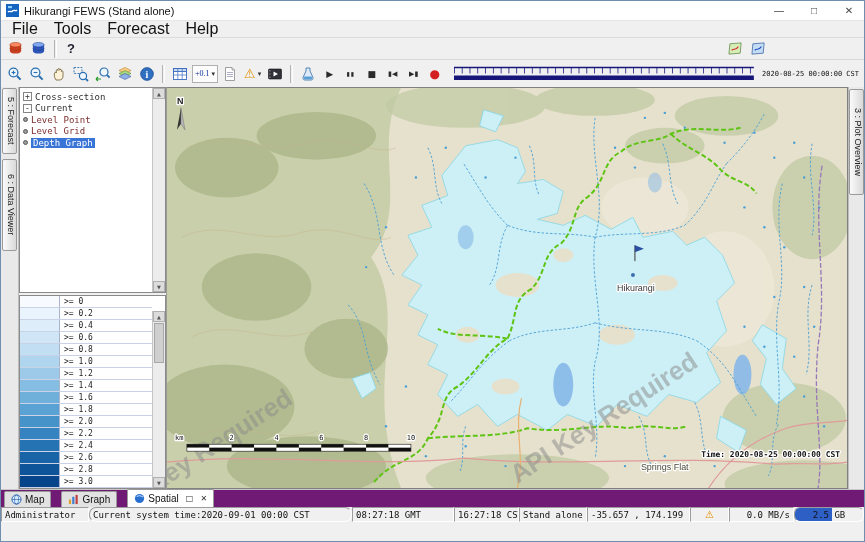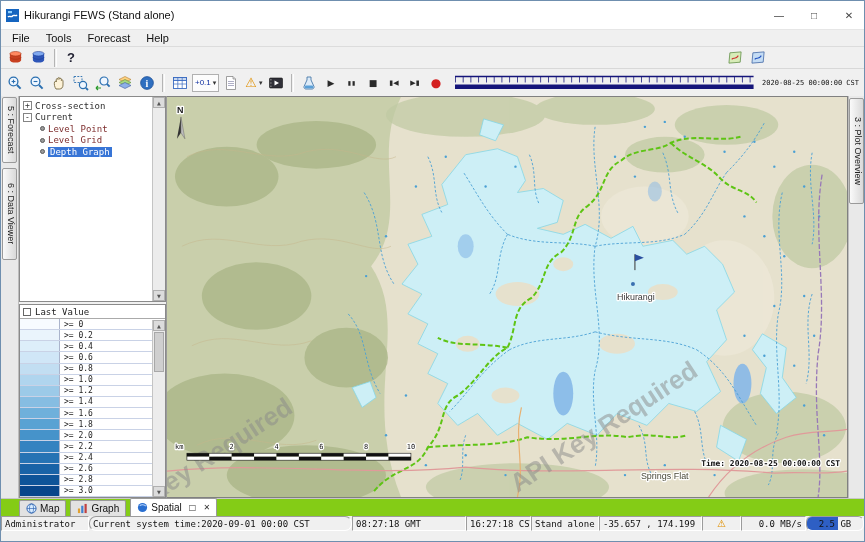--- a/index.html
+++ b/index.html
@@ -1,41 +1,41 @@
 <!DOCTYPE html>
 <html><head>
 <meta charset="utf-8">
 <style>
   * { box-sizing: border-box; }
   html,body { margin:0; padding:0; }
   body { width:865px; height:542px; font-family:"Liberation Sans",sans-serif; background:#d8d8d8; }
   .window { width:865px; height:542px; display:flex; flex-direction:column; background:#f0f0f0; border:1px solid #6f8faf; }
 
   
-  .titlebar { height:28px; flex:none; background:#ffffff; display:flex; align-items:center; padding-left:5px; gap:5px; }
+  .titlebar { height:19px; flex:none; background:#ffffff; display:flex; align-items:center; padding-left:5px; gap:5px; }
   .titlebar .app-icon { width:13px; height:13px; flex:none; }
   .title-text { font-size:11px; color:#111; }
   .title-spacer { flex:1; }
   .win-btn { width:30px; height:100%; display:flex; align-items:center; justify-content:center; font-size:10px; color:#444; }
 
   
   .menubar { height:17px; flex:none; display:flex; align-items:center; background:#f0f0f0; border-top:1px solid #e6e6e6; padding-left:3px; }
-  .menu-item { padding:0 8px; font-size:11px; color:#111;text-align:center; }
+  .menu-item { padding:0 8px; font-size:16px; color:#111;text-align:center; }
 
   
   .toolbar-top { height:22px; flex:none; display:flex; align-items:center; background:#f0f0f0; border-top:1px solid #dcdcdc; padding:0 4px; gap:3px; }
   .toolbar-map { height:28px; flex:none; display:flex; align-items:center; background:#f0f0f0; border-top:1px solid #d8d8d8; padding:0 4px; gap:2px; }
   .ti { width:20px; height:20px; display:flex; align-items:center; justify-content:center; flex:none; }
   .ti svg { width:16px; height:16px; }
   .ti-sm svg { width:15px; height:15px; }
   .tsep { width:3px; height:18px; border-left:1px solid #b4b4b4; border-right:1px solid #fdfdfd; margin:0 3px; flex:none; }
   .help-glyph { font-size:13px; font-weight:bold; color:#223; padding:0 4px; }
   .right-icons { margin-left:auto; margin-right:92px; display:flex; gap:3px; }
   .combo { display:flex; align-items:center; border:1px solid #b0b0b0; background:#fcfcfc; height:18px; padding:0 2px; gap:2px; flex:none; }
-  .combo .val { font-size:8px; color:#1030a0; font-family:Liberation Sans, sans-serif; }
+  .combo .val { font-size:8px; color:#1030a0; font-family:Liberation Serif, serif; }
   .caret { font-size:7px; color:#333; font-family:"DejaVu Sans",sans-serif; }
   .warn-glyph { color:#e09000; font-size:13px; font-family:"DejaVu Sans",sans-serif; line-height:1; }
   .transport { width:19px; height:19px; display:flex; align-items:center; justify-content:center; font-family:"DejaVu Sans",sans-serif; font-size:9px; color:#2a2a2a; flex:none; }
   .transport.pause { font-size:6px; letter-spacing:1px; }
   .transport.skip { font-size:7px; }
   .transport.record { color:#d42020; font-size:12px; }
   .timeline { flex:1; height:18px; margin:0 6px 0 8px; min-width:120px; }
   .timeline svg { width:100%; height:18px; display:block; }
   .datetime { font-family:"DejaVu Sans Mono",monospace; font-size:7px; color:#111; white-space:nowrap; flex:none; padding-right:1px; }
 
@@ -49,21 +49,21 @@
   .right-strip { width:16px; flex:none; background:#e9e9e9; border-left:1px solid #bdbdbd; display:flex; flex-direction:column; align-items:center; padding-top:2px; }
 
   .left-panel { width:148px; flex:none; background:#f0f0f0; display:flex; flex-direction:column; border-right:1px solid #9a9a9a; }
 
   
   .tree-wrap { height:206px; flex:none; background:#fff; border:1px solid #8a8a8a; position:relative; overflow:hidden; font-family:"DejaVu Sans Mono",monospace; font-size:9px; }
   .tree { padding:3px 16px 0 3px; }
   .tree-row { display:flex; align-items:center; height:11.5px; gap:3px; }
   .expander { width:9px; height:9px; border:1px solid #848484; background:#fff; font-size:8px; line-height:7px; text-align:center; color:#333; flex:none; }
   .bullet { width:5px; height:5px; border-radius:50%; background:#9a9a9a; border:1px solid #5a5a5a; flex:none; }
-  .indent { margin-left:17px; }
+  .indent { }
   .tlab { white-space:nowrap; color:#303030; }
   .tlab.leaf { color:#7e2e2e; }
   .tree-row.selected .tlab { background:#3875d6; color:#fff; padding:0 2px; }
 
   
   .legend-wrap { flex:1; margin-top:2px; background:#fff; border:1px solid #8a8a8a; position:relative; display:flex; flex-direction:column; font-family:"DejaVu Sans Mono",monospace; font-size:8px; overflow:hidden; }
   .legend-header { height:14px; flex:none; display:flex; align-items:center; gap:4px; padding-left:3px; border-bottom:1px solid #aaa; font-size:9px; color:#222; }
   .checkbox { width:8px; height:8px; border:1px solid #666; background:#fff; flex:none; }
   .legend-list { flex:1; display:flex; flex-direction:column; margin-right:13px; }
   .legend-row { flex:1; display:flex; border-bottom:1px solid #c9d2e6; min-height:0; }
@@ -77,34 +77,34 @@
   .sb-track { flex:1; }
   .sb-thumb { margin:1px; height:40px; background:#cfcfcf; border:1px solid #a8a8a8; }
 
   
   .map { flex:1; position:relative; border:1px solid #808080; border-left:none; overflow:hidden; background:#e6e1cd; }
   .map svg.mapsvg { position:absolute; inset:0; width:100%; height:100%; }
   .halo { paint-order:stroke; stroke:#ffffff; stroke-width:2.5px; stroke-linejoin:round; }
   .wmark { font-weight:bold; fill:#8a8a8a; opacity:.5; font-size:26px; }
 
   
-  .dock-tabs { height:18px; flex:none; display:flex; align-items:flex-end; background:#84cc16; border-top:1px solid #c8c8c8; padding-left:18px; gap:4px; }
+  .dock-tabs { height:18px; flex:none; display:flex; align-items:flex-end; background:#701a75; border-top:1px solid #c8c8c8; padding-left:3px; gap:10px; }
   .dtab { display:flex; align-items:center; gap:3px; font-size:10px; color:#111; padding:1px 6px 2px; border:1px solid #9a9a9a; border-bottom:none; background:#e2e2e2; height:16px; border-radius:2px 2px 0 0; }
   .dtab.active { background:#ffffff; height:18px; }
   .dtab svg { width:11px; height:11px; }
   .mini-ctl { font-size:8px; color:#333; margin-left:4px; font-family:"DejaVu Sans",sans-serif; }
 
   
   .logs-row { height:20px; flex:none; background:#f0f0f0; display:flex; align-items:center; padding-left:3px; border-top:1px solid #ffffff; }
   .logs-btn { font-family:"Liberation Sans",sans-serif; font-size:10px; color:#111; background:#f5f5f5; border:1px solid #8a8a8a; border-radius:2px; padding:1px 9px 2px; }
 
   
   .statusbar { height:15px; flex:none; display:flex; background:#f0f0f0; font-family:"DejaVu Sans Mono",monospace; font-size:9px; color:#111; }
   .scell { border:1px solid; border-color:#9c9c9c #ffffff #ffffff #9c9c9c; padding:0 3px; display:flex; align-items:center; white-space:nowrap; overflow:hidden; }
-  .w-user { width:88px; } .w-sys { width:263px;border-radius:7px; } .w-gmt { width:114px; } .w-cst { width:65px; }
+  .w-user { width:88px; } .w-sys { width:263px;border-radius:7px; } .w-gmt { width:102px; } .w-cst { width:65px; }
   .w-mode { width:68px; } .w-coord { width:103px; } .w-warn { width:39px; justify-content:center; }
   .w-speed { width:65px; justify-content:flex-end; }
   .w-mem { flex:1; position:relative; justify-content:center;border-radius:6px; }
   .mem-fill { position:absolute; left:0; top:0; bottom:0; width:55%; background:#2e5fc4; }
   .mem-text { position:relative; z-index:1; }
 </style>
 </head>
 <body>
 
 <div class="window">
@@ -301,24 +301,20 @@
           </div>
         </div>
         <div class="vscroll">
           <div class="sb-btn">▲</div>
           <div class="sb-track"></div>
           <div class="sb-btn">▼</div>
         </div>
       </div>
 
       <div class="legend-wrap">
-        <div class="legend-header">
-          <span class="checkbox"></span>
-          <span>Last Value</span>
-        </div>
         <div class="legend-list">
             <div class="legend-row">
               <span class="legend-swatch" style="background: rgb(247, 251, 255);"></span>
               <span class="legend-label">&gt;= 0</span>
             </div>
             <div class="legend-row">
               <span class="legend-swatch" style="background: rgb(234, 244, 252);"></span>
               <span class="legend-label">&gt;= 0.2</span>
             </div>
             <div class="legend-row">

